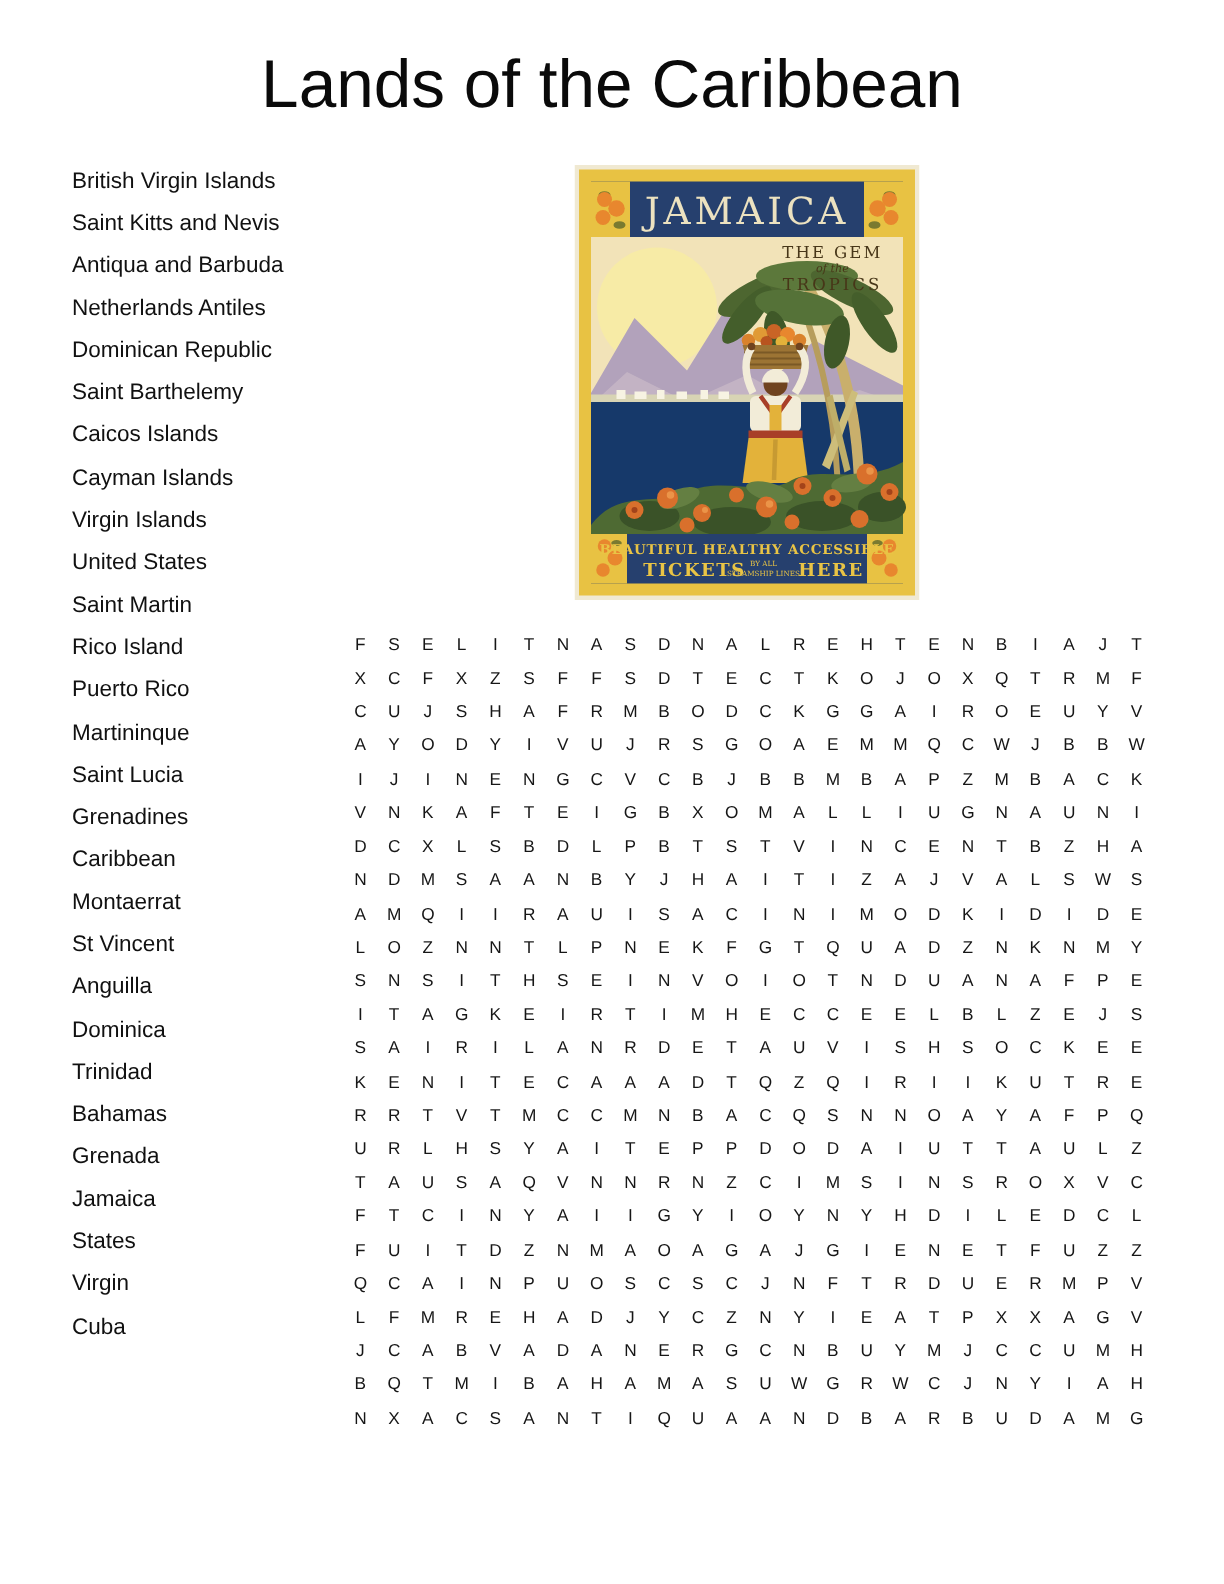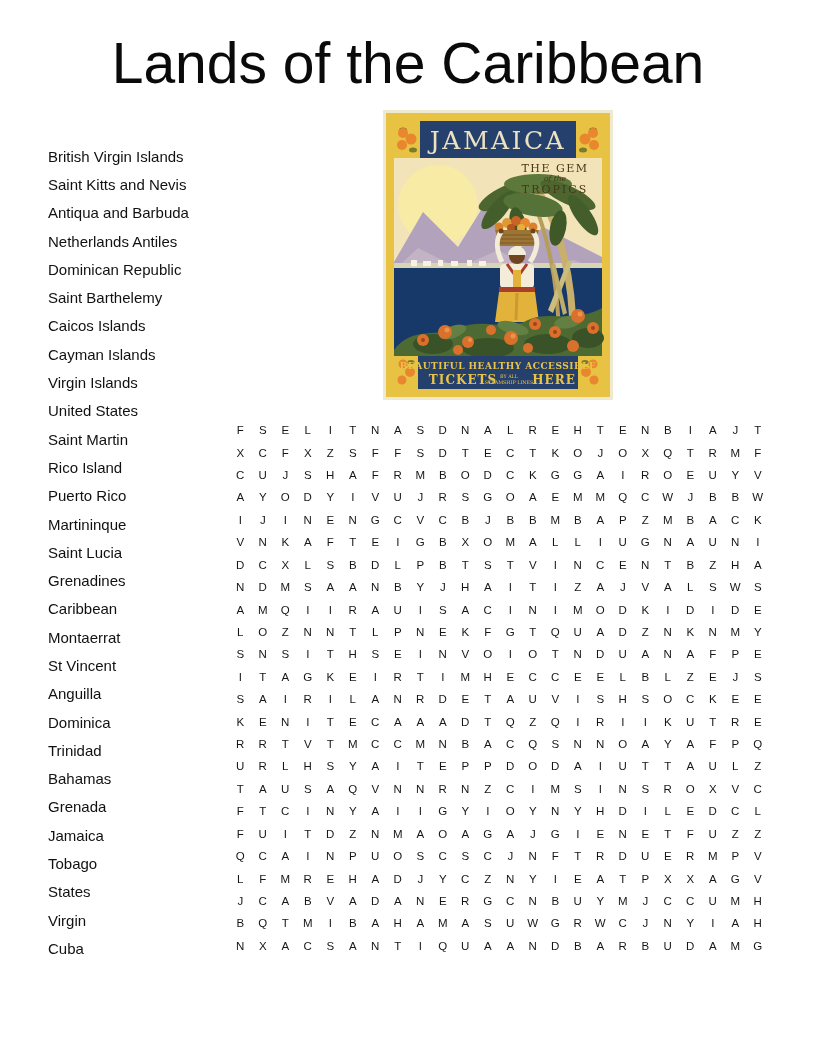--- a/index.html
+++ b/index.html
@@ -2,25 +2,25 @@
 <html><head>
 <meta charset="utf-8">
 <style>
   html,body{margin:0;padding:0;background:#ffffff;}
   .page{
     position:relative;width:816px;height:1056px;background:#ffffff;
     font-family:"Liberation Sans",sans-serif;overflow:hidden;
   }
   .title{
     position:absolute;left:0;top:30px;width:816px;margin:0;
-    text-align:center;font-size:57px;font-weight:500;color:#0a0a0a;
+    text-align:center;font-size:45px;font-weight:500;color:#0a0a0a;
     font-family:"Liberation Sans",sans-serif;letter-spacing:0px;
   }
   .word-list{
-    position:absolute;left:48px;top:106px;width:230px;margin-top:36px;
+    position:absolute;left:48px;top:106px;width:230px;
   }
   .word{
     height:28.3px;display:flex;align-items:center;
     font-size:15px;color:#111;white-space:nowrap;
   }
   .poster{
     position:absolute;left:383px;top:110px;width:230px;height:290px;
   }
   .grid{
     position:absolute;left:229px;top:419px;width:540px;height:538px;
@@ -59,21 +59,20 @@
       <div class="word">Grenadines</div>
       <div class="word">Caribbean</div>
       <div class="word">Montaerrat</div>
       <div class="word">St Vincent</div>
       <div class="word">Anguilla</div>
       <div class="word">Dominica</div>
       <div class="word">Trinidad</div>
       <div class="word">Bahamas</div>
       <div class="word">Grenada</div>
       <div class="word">Jamaica</div>
-      <div class="word">Tobago</div>
       <div class="word">States</div>
       <div class="word">Virgin</div>
       <div class="word">Cuba</div>
     </div>
 
   <svg class="poster" viewBox="0 0 230 290" xmlns="http://www.w3.org/2000/svg">
 
     <rect x="0" y="0" width="230" height="290" fill="#f0e9d2"></rect>
     <rect x="3" y="3" width="224" height="284" fill="#e8c243"></rect>
 

